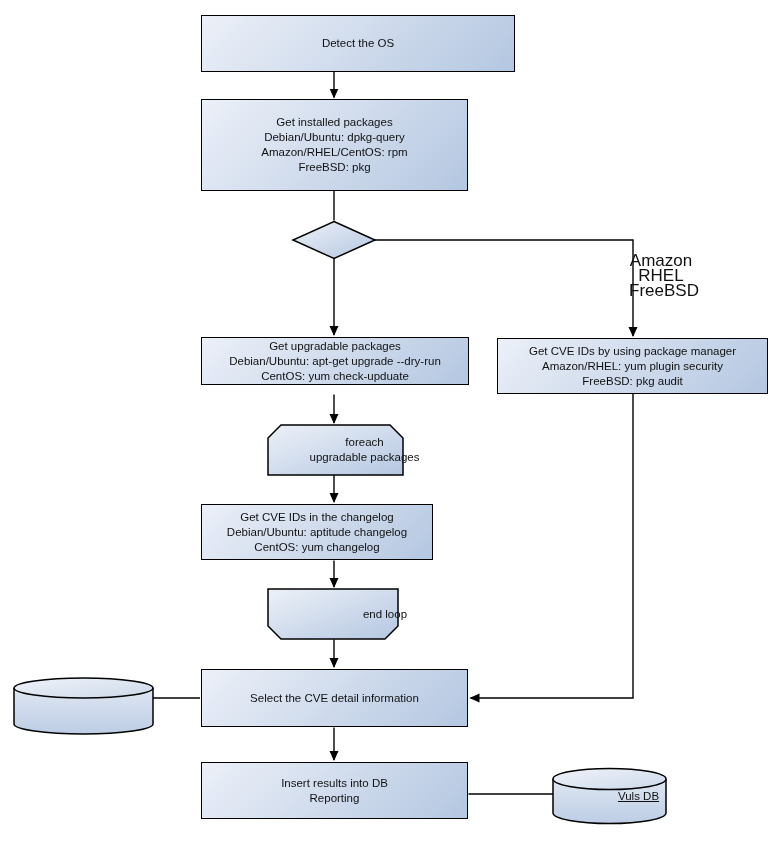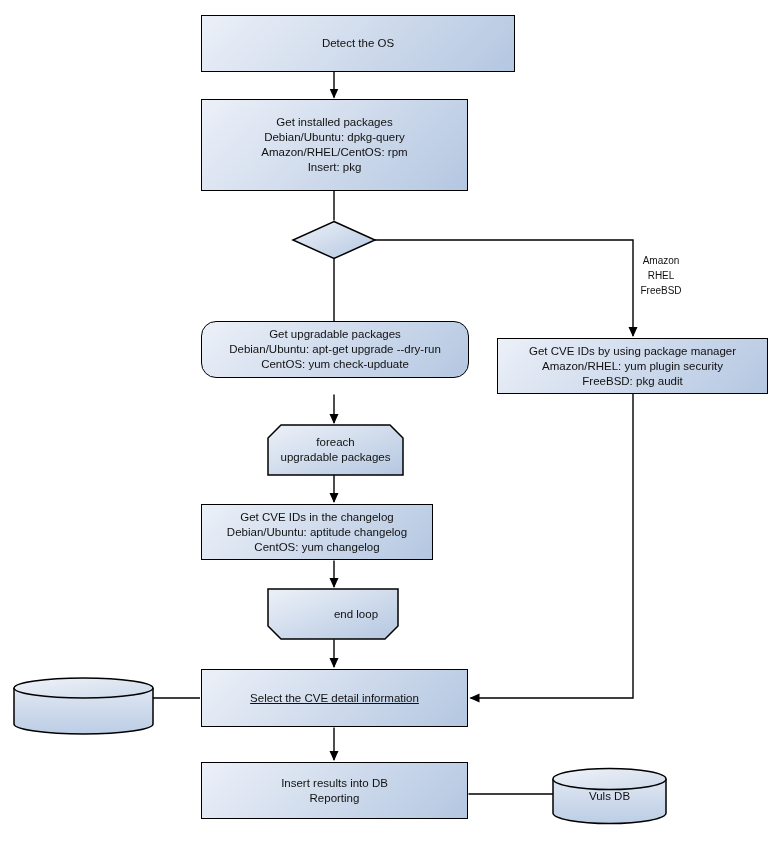--- a/index.html
+++ b/index.html
@@ -38,26 +38,27 @@
     position: absolute;
     display: flex;
     align-items: center;
     justify-content: center;
     text-align: center;
     white-space: pre-line;
     font-size: 11.5px;
     line-height: 15px;
     color: #111111;
     pointer-events: none;
+    margin-left: 29px;
   }
   .branch-label {
     position: absolute;
     text-align: center;
     white-space: pre-line;
-    font-size: 10px;
+    font-size: 17px;
     line-height: 15px;
     color: #111111;
   }
 </style>
 </head>
 <body>
 
 <div class="canvas">
 
   <svg class="layer" width="782" height="843" viewBox="0 0 782 843">
@@ -109,45 +110,45 @@
       <path d="M553,779 L553,813 A56.5,10.5 0 0 0 666,813 L666,779" fill="url(#gradCyl)" stroke="#000000" stroke-width="1.5"></path>
       <ellipse cx="609.5" cy="779" rx="56.5" ry="10.5" fill="url(#gradCylTop)" stroke="#000000" stroke-width="1.5"></ellipse>
     </g>
   </svg>
 
   <div class="node" style="left:201px; top:15px; width:314px; height:57px;">Detect the OS</div>
 
   <div class="node" style="left:201px; top:99px; width:267px; height:92px;">Get installed packages
 Debian/Ubuntu: dpkg-query
 Amazon/RHEL/CentOS: rpm
-Insert: pkg</div>
+FreeBSD: pkg</div>
 
-  <div class="node" style="left:201px; top:321px; width:268px; height:57px;border-radius:15px;">Get upgradable packages
+  <div class="node" style="left:201px; top:337px; width:268px; height:48px;">Get upgradable packages
 Debian/Ubuntu: apt-get upgrade --dry-run
 CentOS: yum check-upduate</div>
 
   <div class="node" style="left:497px; top:338px; width:271px; height:56px;">Get CVE IDs by using package manager
 Amazon/RHEL: yum plugin security
 FreeBSD: pkg audit</div>
 
   <div class="node" style="left:201px; top:504px; width:232px; height:56px;">Get CVE IDs in the changelog
 Debian/Ubuntu: aptitude changelog
 CentOS: yum changelog</div>
 
-  <div class="node" style="left:201px; top:669px; width:267px; height:58px;text-decoration:underline;">Select the CVE detail information</div>
+  <div class="node" style="left:201px; top:669px; width:267px; height:58px;">Select the CVE detail information</div>
 
   <div class="node" style="left:201px; top:762px; width:267px; height:57px;">Insert results into DB
 Reporting</div>
 
   <div class="shape-label" style="left:268px; top:425px; width:135px; height:50px;">foreach
 upgradable packages</div>
 
   <div class="shape-label" style="left:268px; top:589px; width:130px; height:50px;padding-left:23px;">end loop</div>
 
 
-  <div class="shape-label" style="left:553px; top:772px; width:113px; height:48px;">Vuls DB</div>
+  <div class="shape-label" style="left:553px; top:772px; width:113px; height:48px;text-decoration:underline;">Vuls DB</div>
 
 
   <div class="branch-label" style="left:629px; top:253px; width:64px;">Amazon
 RHEL
 FreeBSD</div>
 
 </div>
 
 </body></html>

